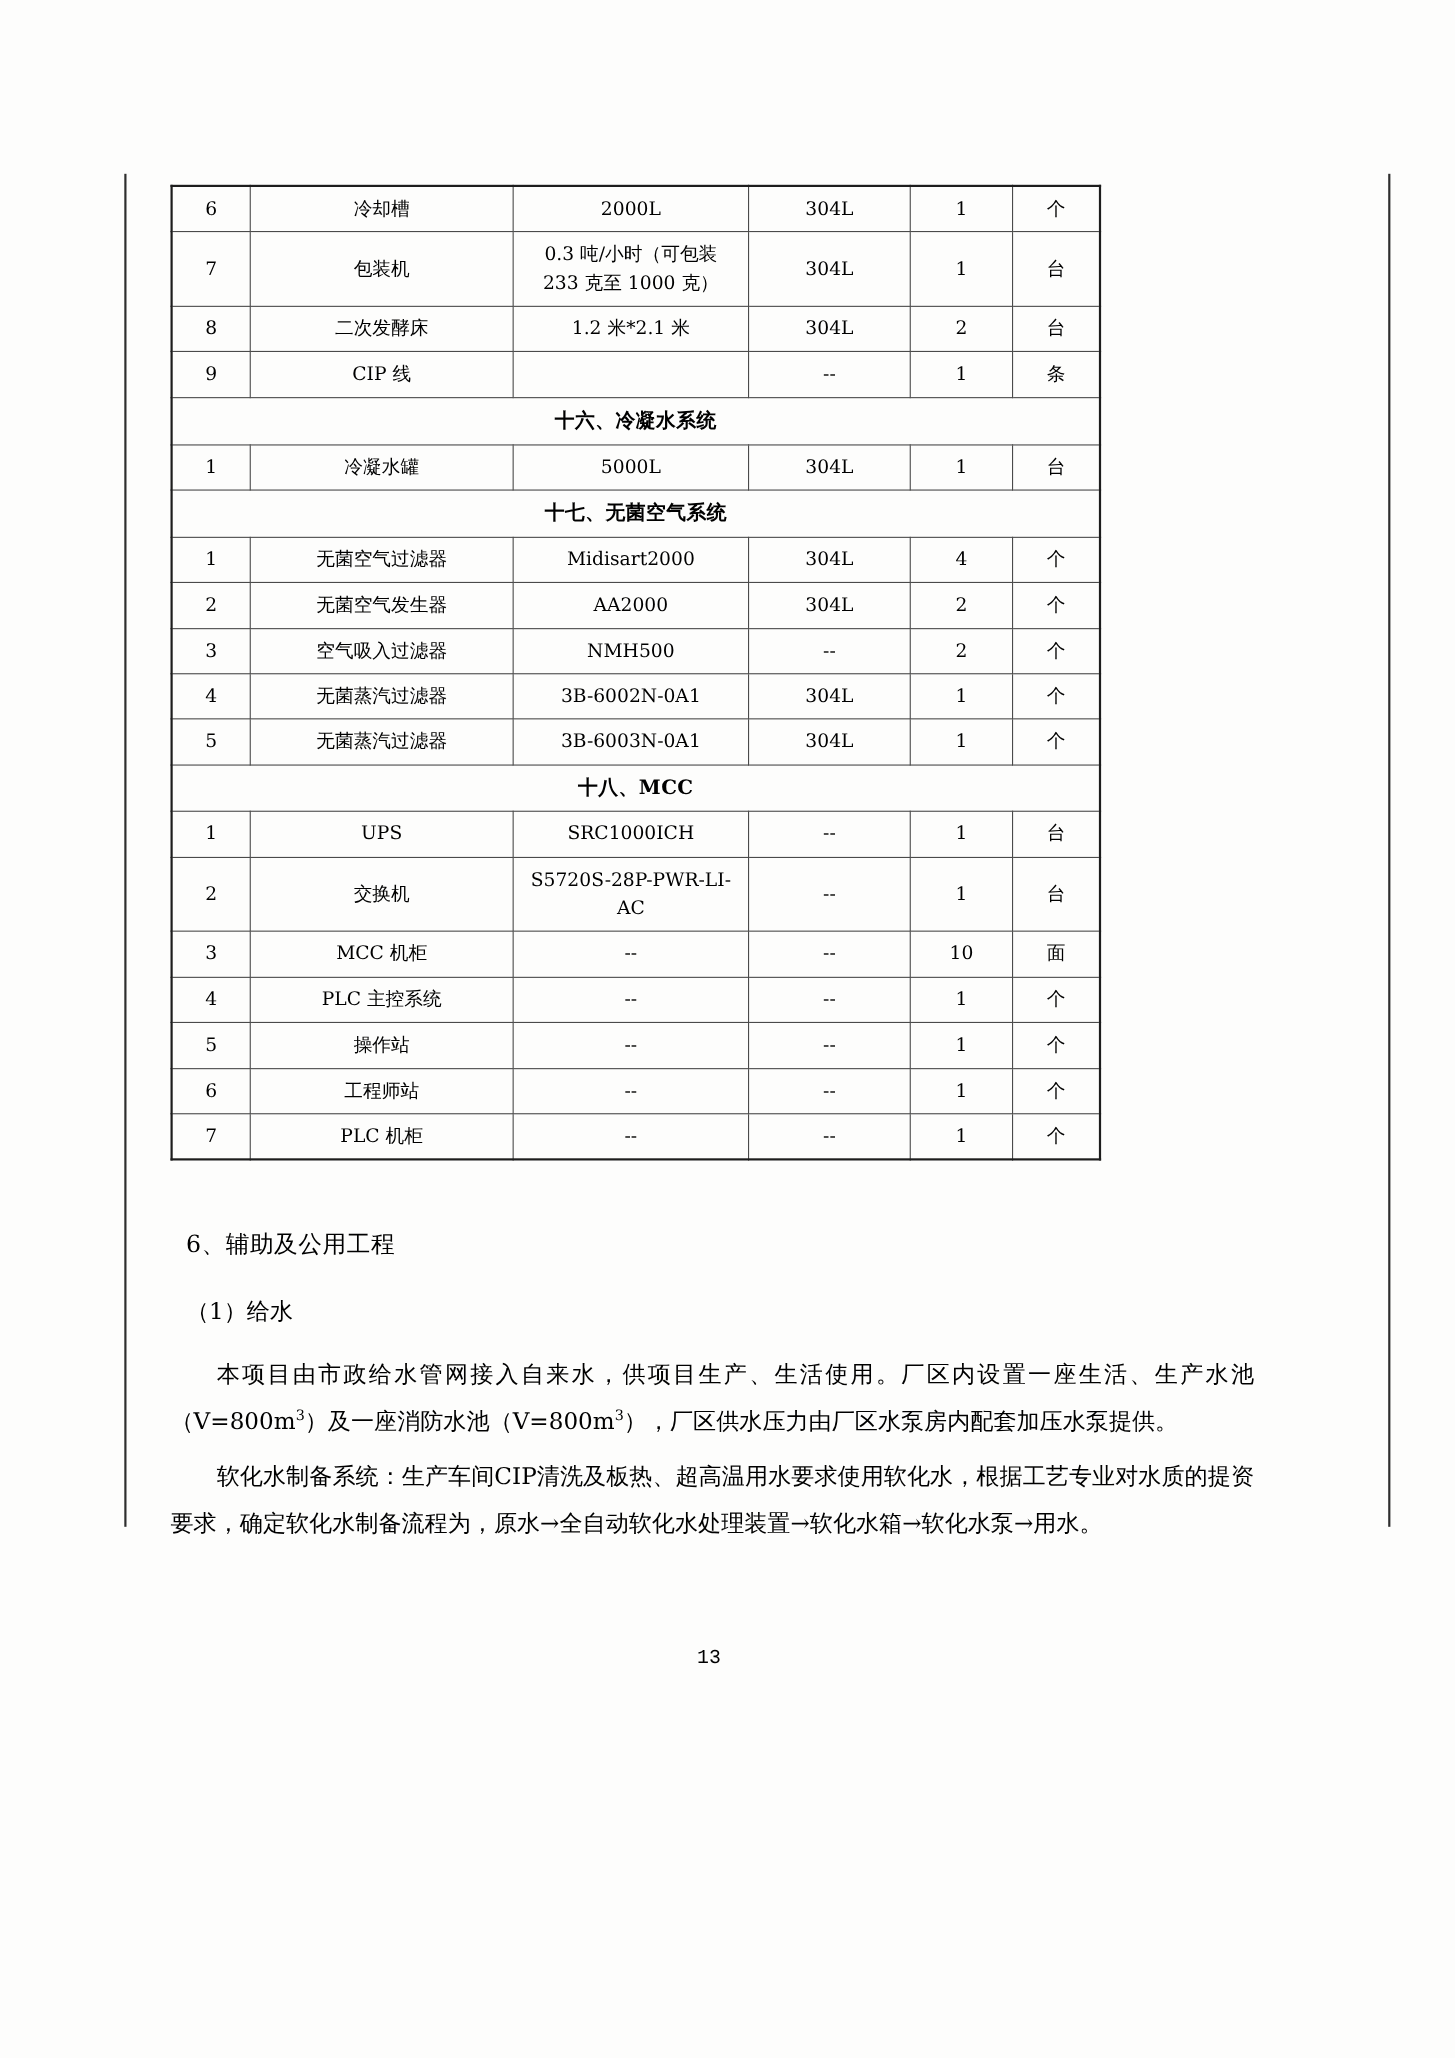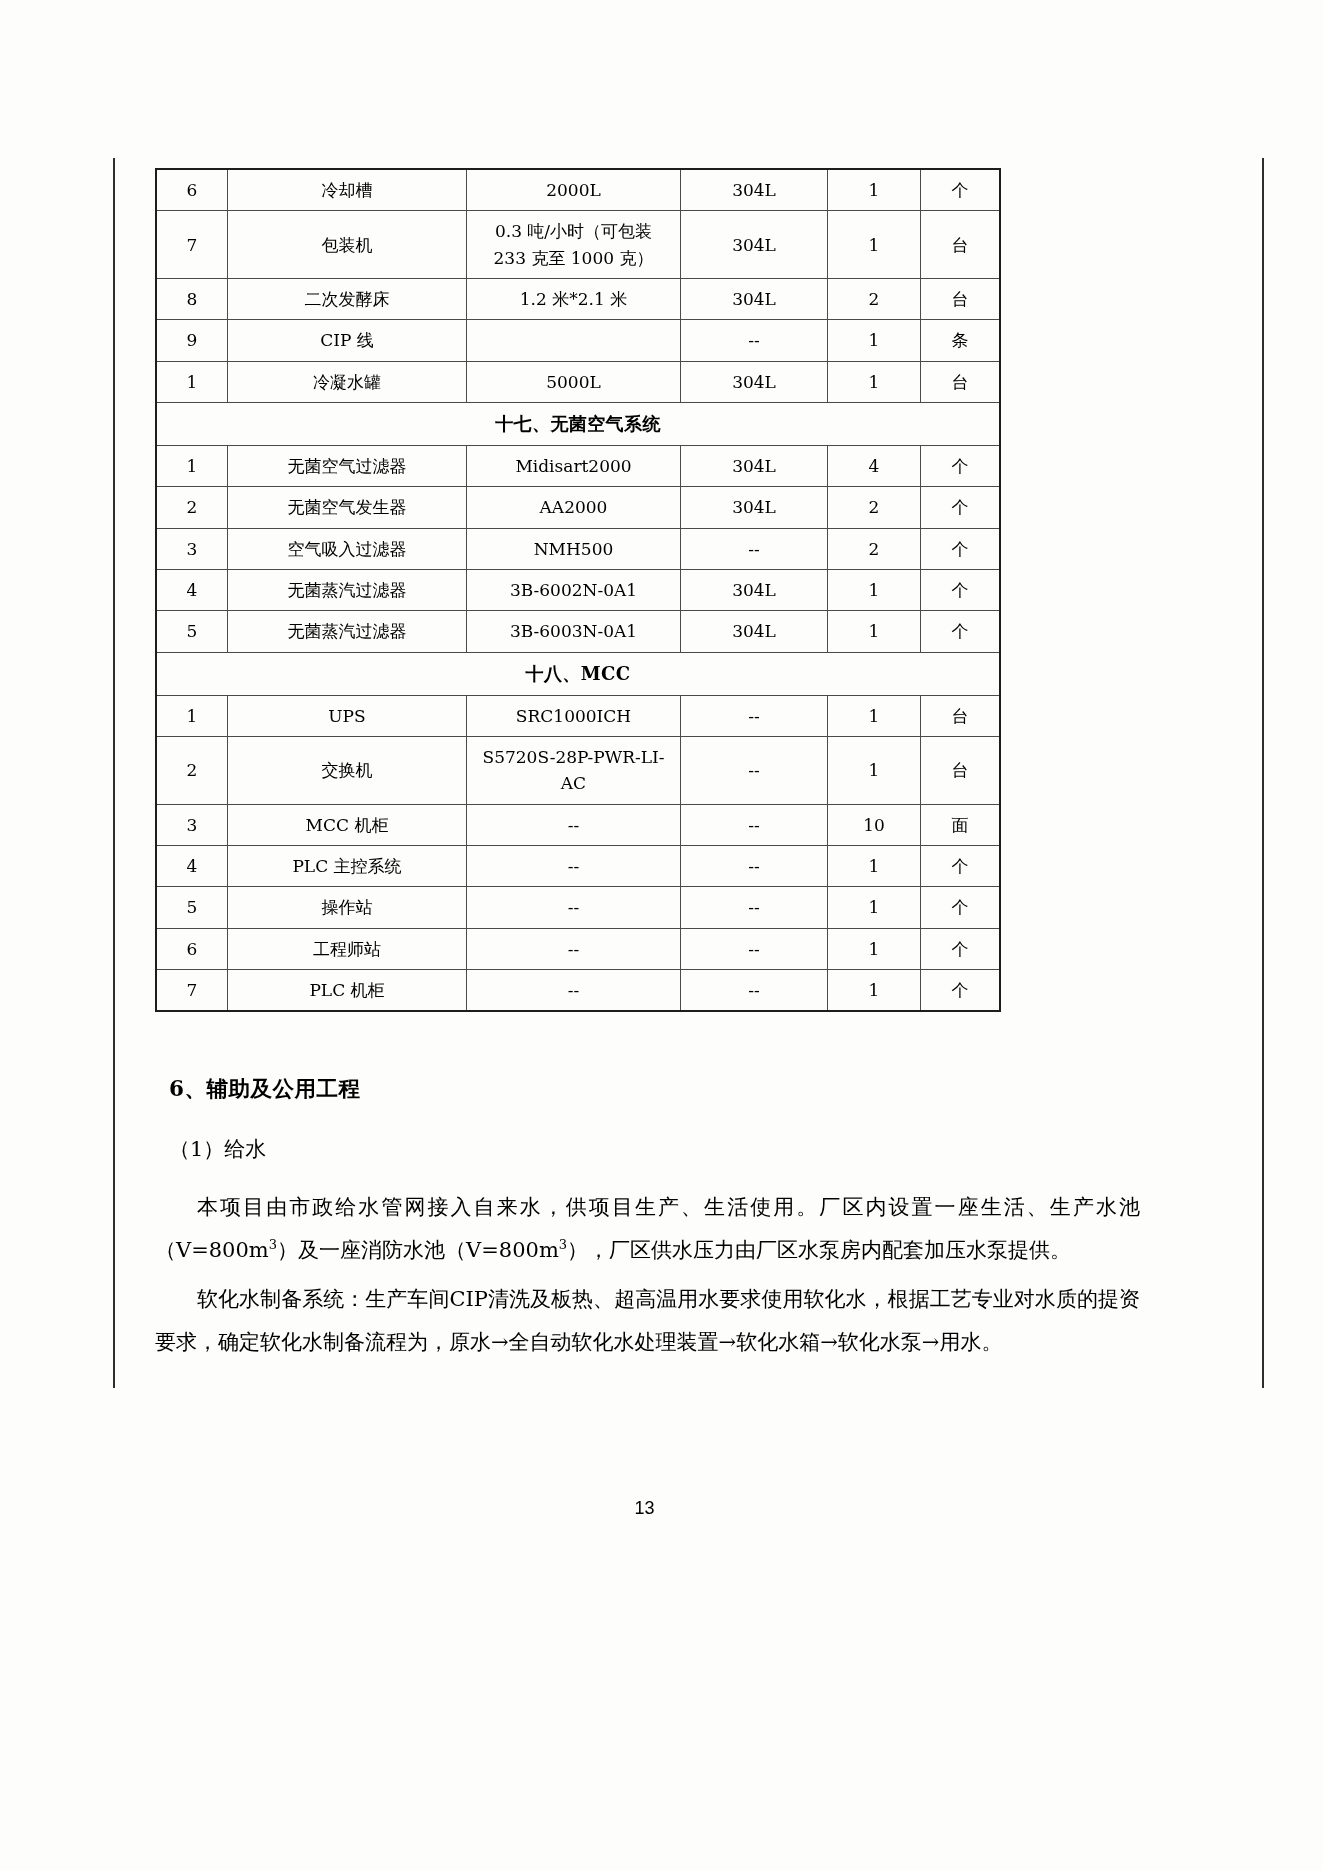--- a/index.html
+++ b/index.html
@@ -86,21 +86,21 @@
 
   
   .body-block {
     margin-top: 54px;
     width: 985px;
     font-size: 21px;
     line-height: 2.1;
   }
   h3.heading {
     font-size: 21.5px;
-    font-weight: bold;
+    font-weight: normal;
     margin: 0 0 16px 0;
     padding-left: 14px;
     letter-spacing: 0.5px;
     font-family: "DejaVu Serif", "Liberation Serif", serif;
   }
   p.sub-heading {
     margin: 0 0 14px 0;
     padding-left: 14px;
     font-size: 21px;
   }
@@ -114,21 +114,21 @@
   }
   sup { font-size: 0.62em; vertical-align: super; }
 
   .page-number {
     position: absolute;
     top: 1498px;
     left: 0;
     width: 1289px;
     text-align: center;
     font-size: 18px;
-    font-family: Liberation Sans, sans-serif;
+    font-family: Liberation Mono, monospace;
   }
 </style>
 </head>
 <body>
 
 <div class="page">
 
   <div class="page-frame-left"></div>
   <div class="page-frame-right"></div>
 
@@ -169,20 +169,23 @@
 
         <tr>
           <td class="c-no">9</td>
           <td class="c-name">CIP 线</td>
           <td class="c-spec"></td>
           <td class="c-mat">--</td>
           <td class="c-qty">1</td>
           <td class="c-unit">条</td>
         </tr>
 
+        <tr>
+          <td class="section" colspan="6">十六、冷凝水系统</td>
+        </tr>
 
         <tr>
           <td class="c-no">1</td>
           <td class="c-name">冷凝水罐</td>
           <td class="c-spec">5000L</td>
           <td class="c-mat">304L</td>
           <td class="c-qty">1</td>
           <td class="c-unit">台</td>
         </tr>
 

